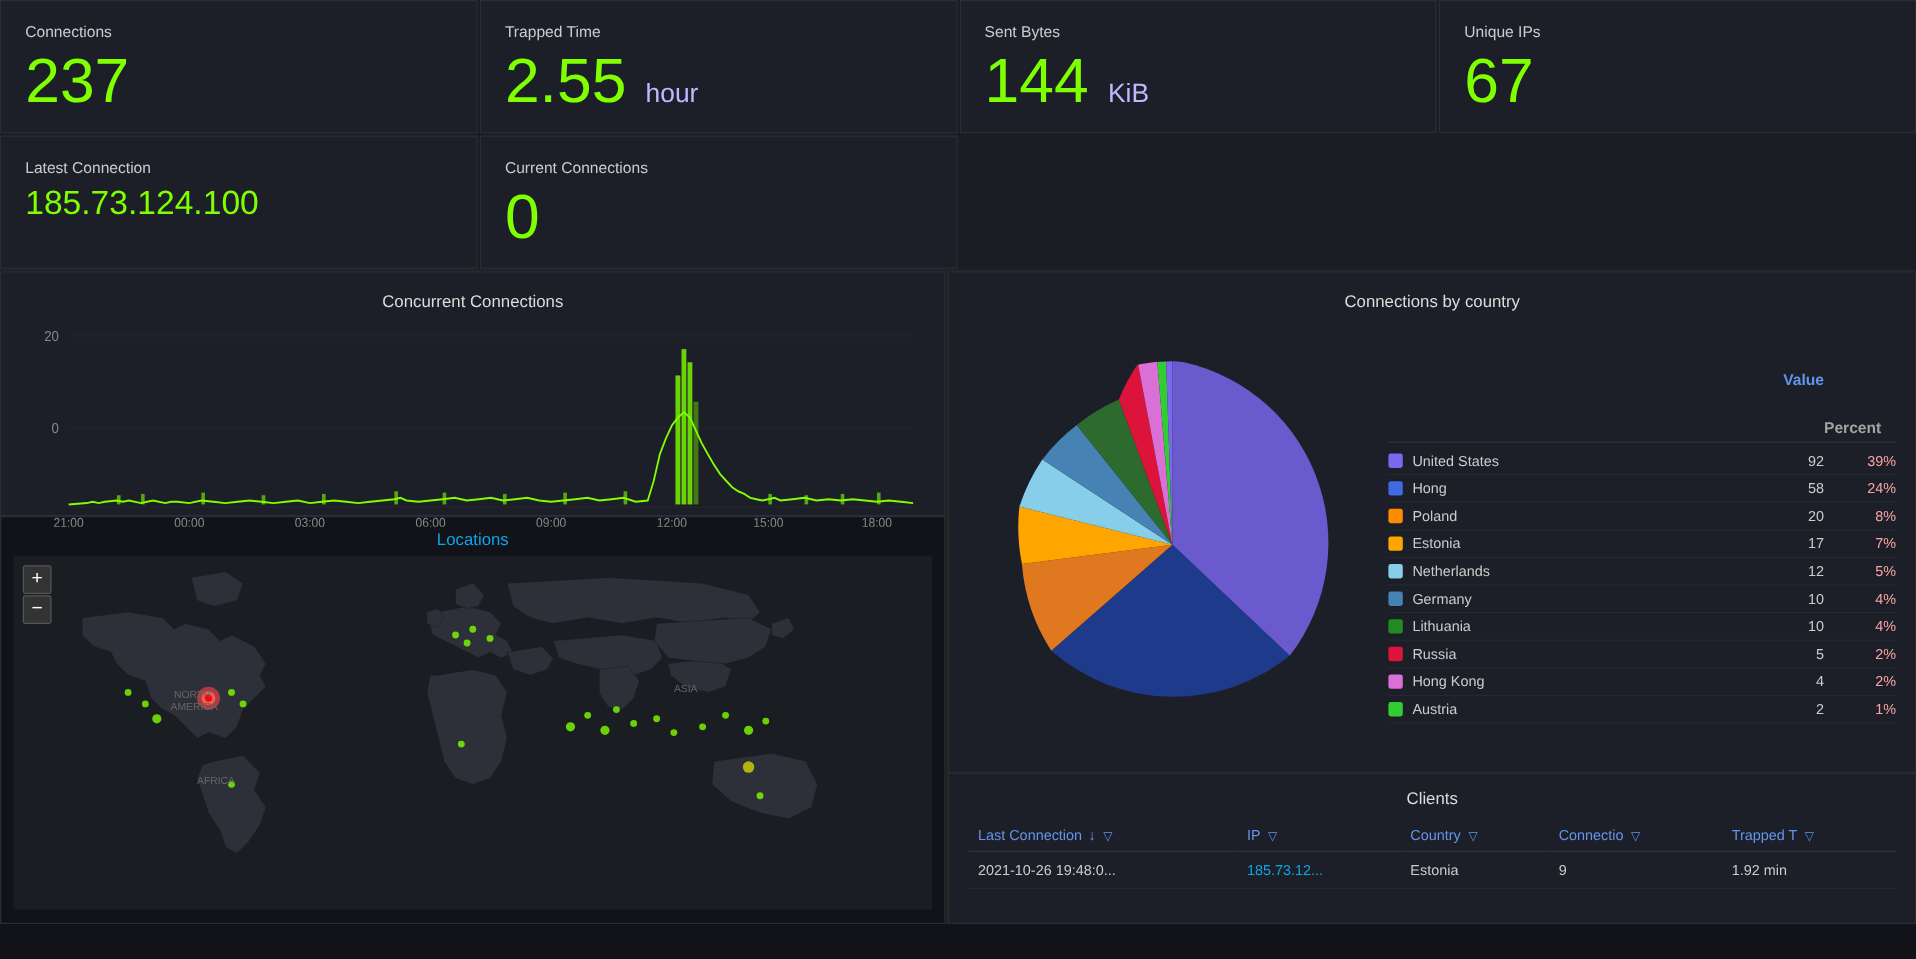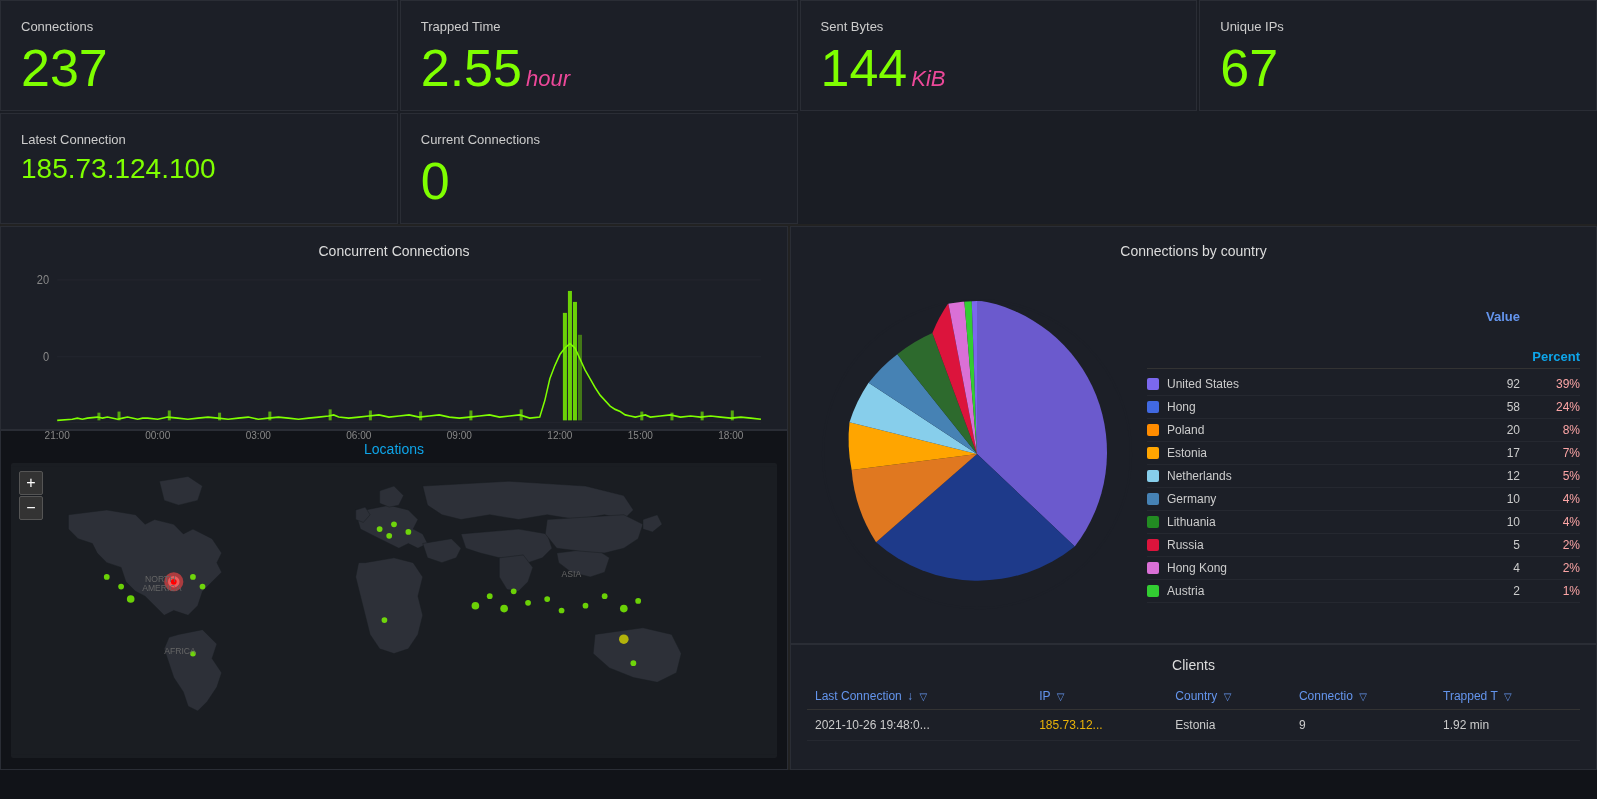--- a/index.html
+++ b/index.html
@@ -35,23 +35,22 @@
 
     .stat-card .value {
       font-size: 52px;
       font-weight: 300;
       color: #7fff00;
       line-height: 1;
     }
 
     .stat-card .value .unit {
       font-size: 22px;
-      color: #ec4899;
-      margin-left: 4px;
-      font-style: italic;
+      color: #c4b5fd;
+      margin-left: 16px;
     }
 
     .stat-card .value.ip-value {
       font-size: 28px;
     }
 
     .main-content {
       display: grid;
       grid-template-columns: 790px 1fr;
       gap: 0;
@@ -149,20 +148,21 @@
     .pie-section .section-title {
       text-align: center;
       font-size: 14px;
       color: #ddd;
       margin-bottom: 10px;
     }
 
     .pie-layout {
       display: flex;
       align-items: center;
+      gap: 10px;
       height: 370px;
     }
 
     .pie-svg-container {
       flex-shrink: 0;
       width: 340px;
       height: 340px;
     }
 
     .legend-table {
@@ -178,23 +178,22 @@
     }
 
     .legend-header .col-val {
       color: #6495ed;
       font-weight: 600;
       text-align: right;
       font-size: 13px;
     }
 
     .legend-header .col-pct {
-      color: #0ea5e9;
+      color: #a3a3a3;
       font-weight: 600;
-      text-align: right;
       font-size: 13px;
       margin-top: 40px;
     }
 
     .legend-row {
       display: grid;
       grid-template-columns: 1fr 60px 60px;
       align-items: center;
       padding: 4px 0;
       border-bottom: 1px solid #252830;
@@ -265,21 +264,21 @@
     }
 
     .clients-table td {
       color: #ccc;
       font-size: 12px;
       padding: 8px 8px;
       border-bottom: 1px solid #252830;
     }
 
     .clients-table td a {
-      color: #eab308;
+      color: #0ea5e9;
       text-decoration: none;
     }
 
     .sort-arrow {
       margin-left: 2px;
     }
 
     
     .world-map-svg {
       width: 100%;

